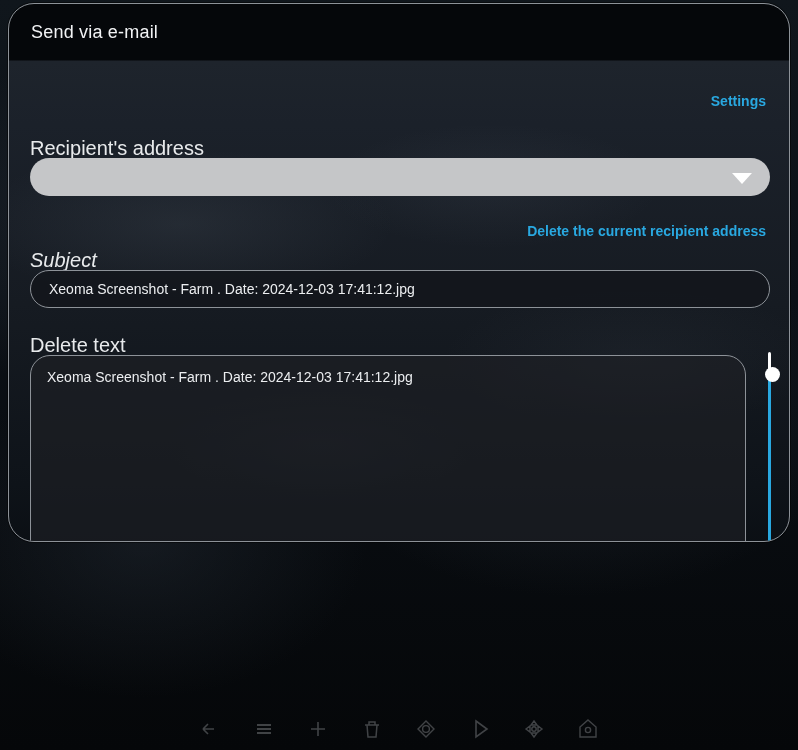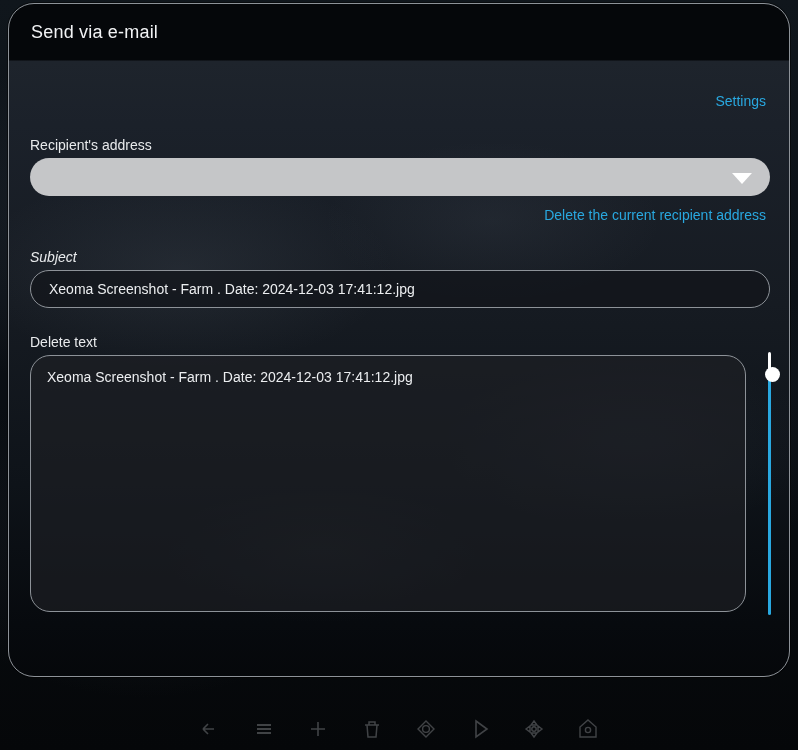--- a/index.html
+++ b/index.html
@@ -45,21 +45,21 @@
     justify-content: center;
   }
   .bg-toolbar .bg-icon svg { display: block; }
 
   
   .dialog {
     position: absolute;
     left: 8px;
     top: 3px;
     width: 782px;
-    height: 674px;
+    height: 539px;
     border: 1px solid #8d9298;
     border-radius: 26px;
     overflow: hidden;
     z-index: 5;
     background:
       linear-gradient(180deg,
         #05070a 0px,
         #05070a 56px,
         #1e242c 57px,
         #1b212a 120px,
@@ -113,27 +113,28 @@
   .settings-row {
     position: absolute;
     right: 23px;
     top: 31px;
   }
   .link {
     color: #29a8e0;
     font-size: 14px;
     cursor: pointer;
     white-space: nowrap;
+    font-weight: bold;
   }
 
   .field-label {
     position: absolute;
     left: 21px;
     color: #e8eaec;
-    font-size: 14px;
+    font-size: 20px;
   }
 
   
   .recipient-label { top: 76px; }
   .recipient-select {
     position: absolute;
     left: 21px;
     top: 97px;
     width: 740px;
     height: 38px;
@@ -155,21 +156,21 @@
     top: 15px;
     width: 0; height: 0;
     border-left: 10px solid transparent;
     border-right: 10px solid transparent;
     border-top: 11px solid #ffffff;
   }
 
   .delete-row {
     position: absolute;
     right: 23px;
-    top: 145px;
+    top: 161px;
   }
 
   
   .subject-label { top: 188px; font-style: italic; }
   .subject-input {
     position: absolute;
     left: 21px;
     top: 209px;
     width: 740px;
     height: 38px;

